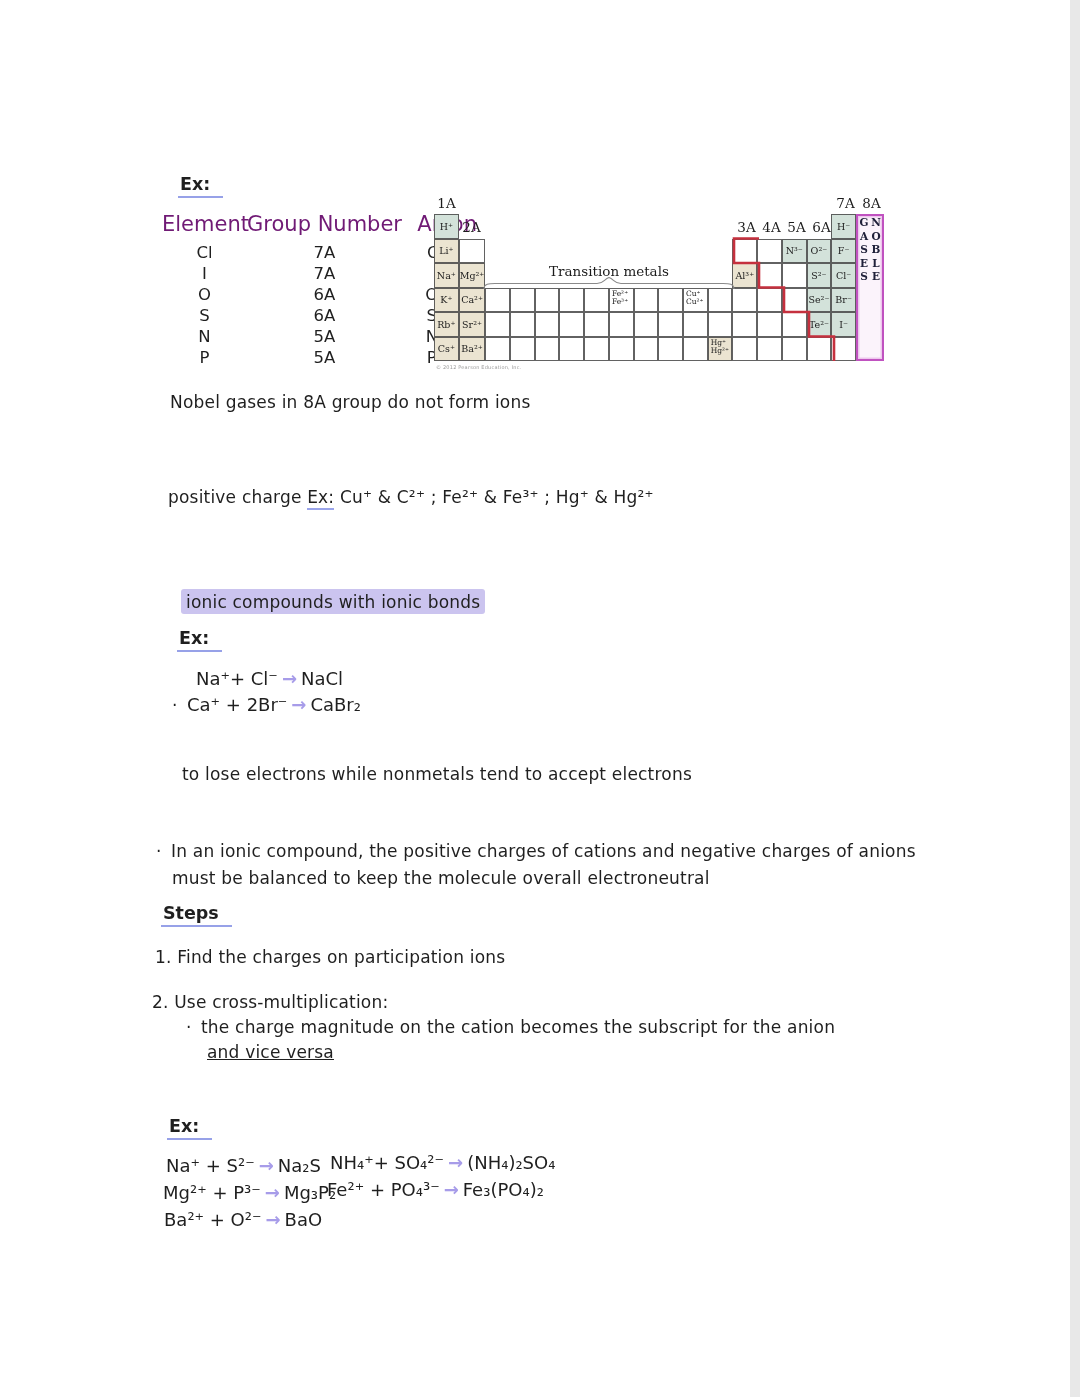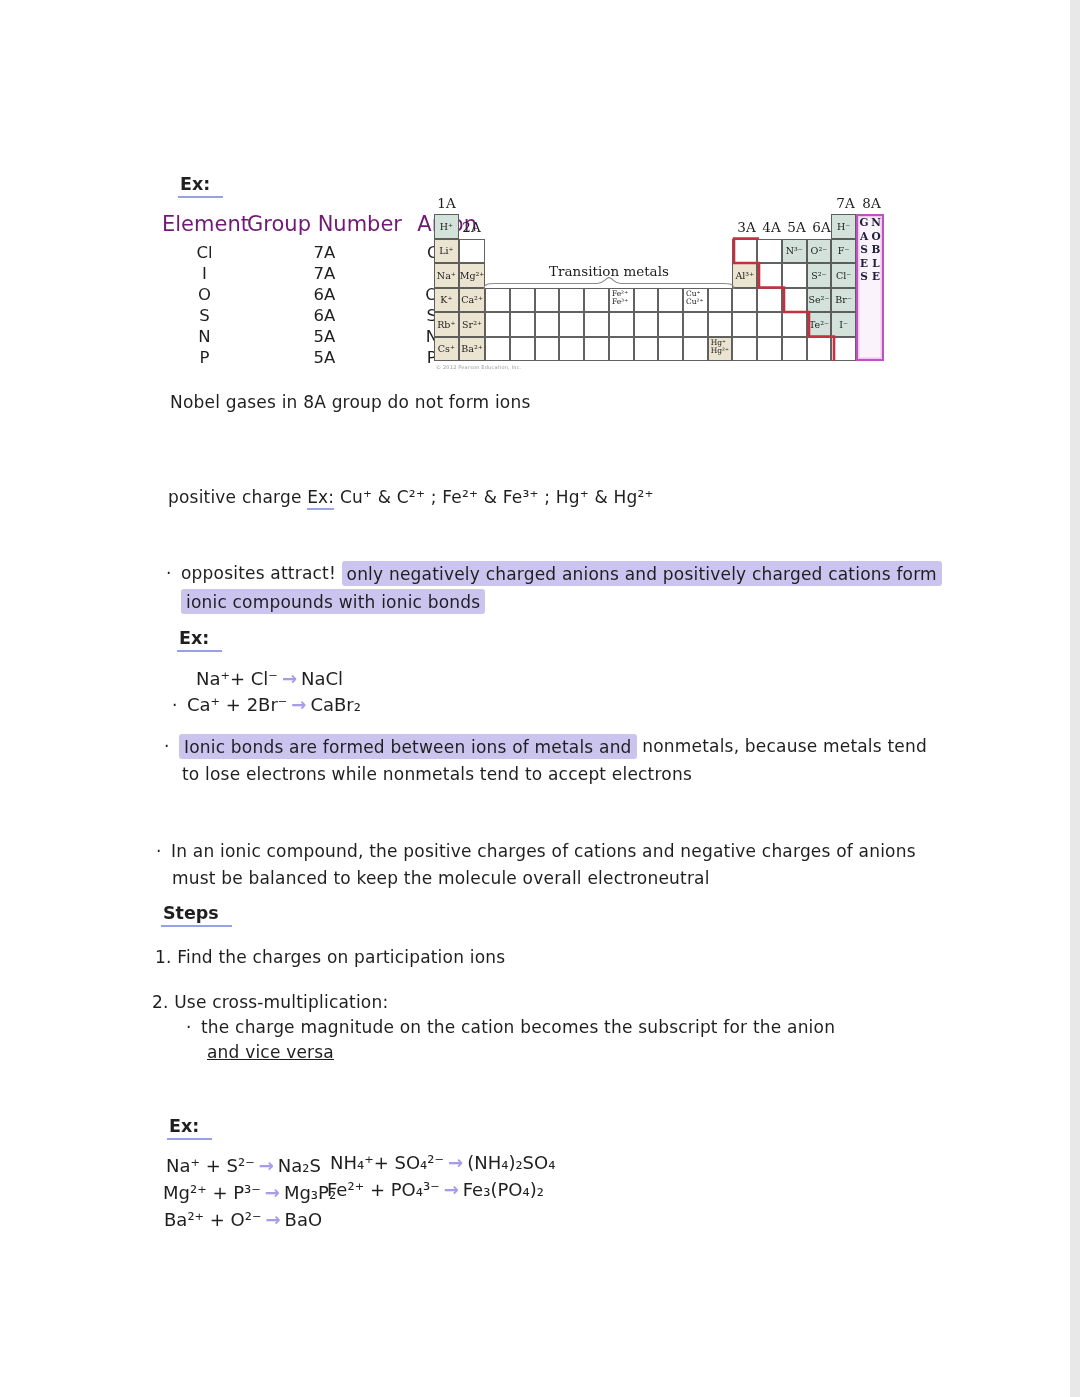--- a/index.html
+++ b/index.html
@@ -177,38 +177,32 @@
     </svg>
     <div class="copyr">© 2012 Pearson Education, Inc.</div>
   </div>
 
   <div class="abs hw" style="left:170px;top:392px;">Nobel gases in 8A group do not form ions</div>
 
   <div class="abs hw" style="left:168px;top:487px;">
     <span>positive charge  </span><span class="inlu">Ex:</span><span>  Cu⁺ &amp; C²⁺ ; Fe²⁺ &amp; Fe³⁺ ; Hg⁺ &amp; Hg²⁺</span>
   </div>
 
-  <div class="abs hw" style="left:166px;top:563px;">
-    <span class="blt">·</span><span>opposites attract! </span><span class="hl">only negatively charged anions and positively charged cations form</span>
-  </div>
   <div class="abs hw" style="left:181px;top:591px;">
     <span class="hl">ionic compounds with ionic bonds</span>
   </div>
 
   <div class="abs exl" style="left:177px;top:628px;">Ex:</div>
   <div class="abs eq" style="left:196px;top:668px;">
     <span>Na⁺+ Cl⁻</span><span class="arw">→</span><span>NaCl</span>
   </div>
   <div class="abs eq" style="left:172px;top:694px;">
     <span class="blt">·</span><span>Ca⁺ + 2Br⁻</span><span class="arw">→</span><span>CaBr₂</span>
   </div>
 
-  <div class="abs hw" style="left:164px;top:736px;">
-    <span class="blt">·</span><span class="hl">Ionic bonds are formed between ions of metals and</span><span> nonmetals, because metals tend</span>
-  </div>
   <div class="abs hw" style="left:182px;top:764px;text-align:right;">to lose electrons while nonmetals tend to accept electrons</div>
 
 
   <div class="abs hw" style="left:156px;top:841px;">
     <span class="blt">·</span><span>In an ionic compound, the positive charges of cations and negative charges of anions</span>
   </div>
   <div class="abs hw" style="left:172px;top:868px;">must be balanced to keep the molecule overall electroneutral</div>
 
   <div class="abs exl" style="left:161px;top:903px;">Steps</div>
   <div class="abs hw" style="left:155px;top:947px;">1. Find the charges on participation ions</div>

